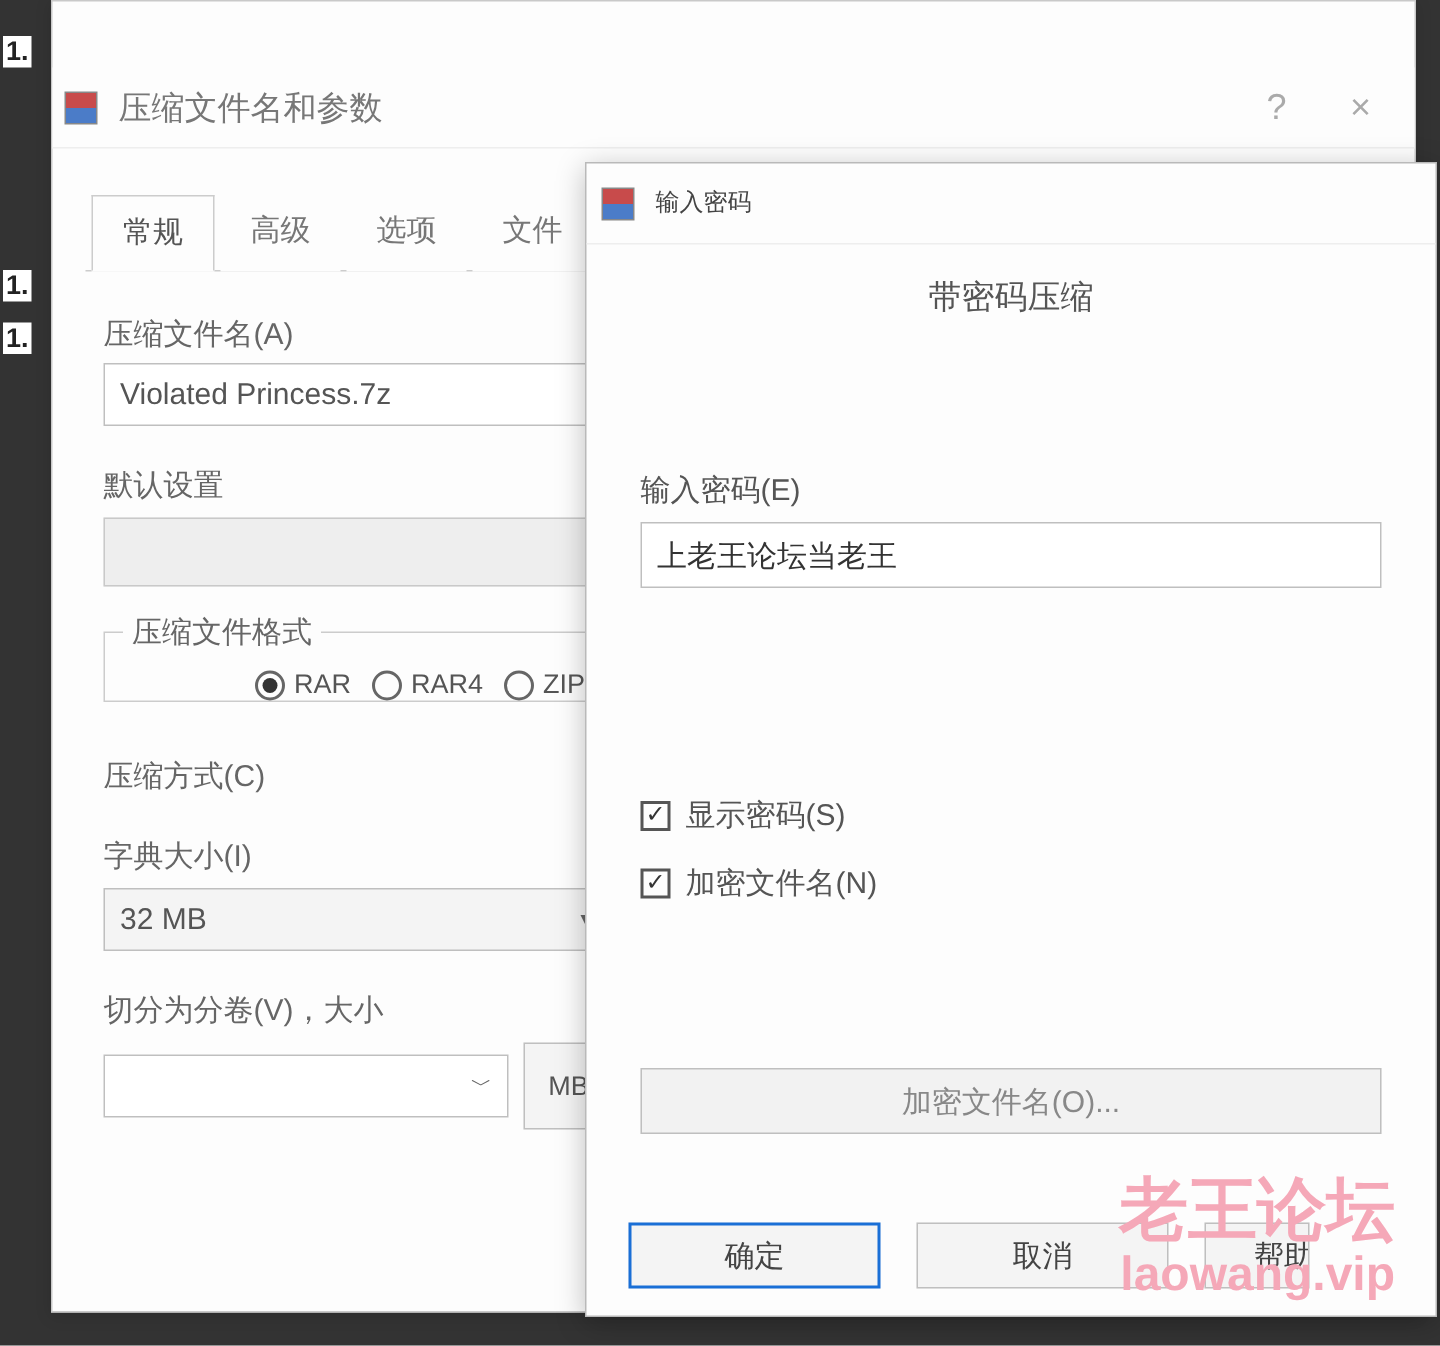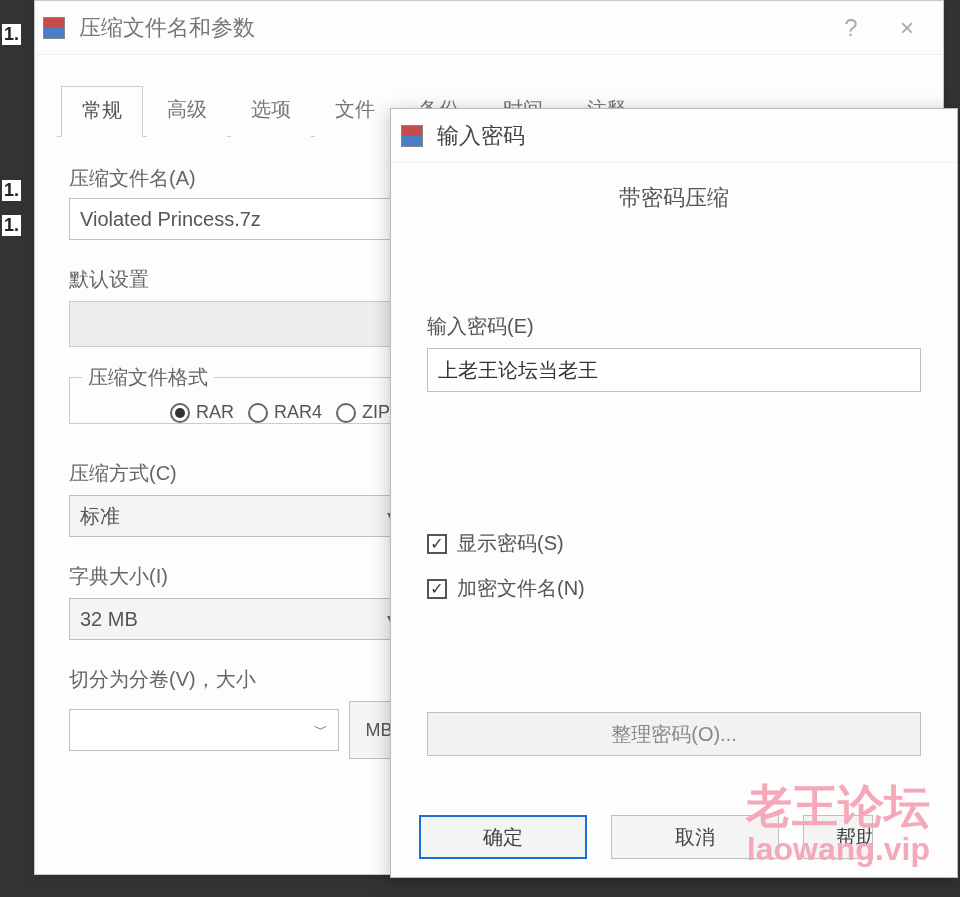--- a/index.html
+++ b/index.html
@@ -37,20 +37,21 @@
     border: 1px solid #c9c9c9;
     box-shadow: 0 2px 10px rgba(0,0,0,.15);
   }
   .titlebar {
     height: 54px;
     display: flex;
     align-items: center;
     padding: 0 8px;
     background: #fdfdfd;
     border-bottom: 1px solid #eee;
+    margin-top: 44px;
   }
   .titlebar .app-icon {
     width: 22px; height: 22px;
     background: linear-gradient(#c84b4b 0 50%, #4b7cc8 50% 100%);
     border: 1px solid #888;
     margin-right: 14px;
   }
   .titlebar .title-text {
     flex: 1;
     color: #777;
@@ -238,24 +239,20 @@
           <span>RAR4</span>
         </label>
         <label class="radio-label">
           <span class="radio"></span>
           <span>ZIP</span>
         </label>
       </div>
     </div>
 
     <div class="section-label" style="margin-top:36px">压缩方式(C)</div>
-    <div class="combo" style="width:340px">
-      <span>标准</span>
-      <span class="chev">▼</span>
-    </div>
 
     <div class="section-label">字典大小(I)</div>
     <div class="combo" style="width:340px">
       <span>32 MB</span>
       <span class="chev">▼</span>
     </div>
 
     <div class="section-label">切分为分卷(V)，大小</div>
     <div class="volume-row" style="width:340px">
       <div class="combo" style="flex:1;background:#fff;">
@@ -263,41 +260,41 @@
         <span class="chev">﹀</span>
       </div>
       <div class="unit-box">MB</div>
     </div>
   </div>
 </div>
 
 <div class="pw-dialog">
   <div class="pw-titlebar">
     <span class="app-icon" style="width:22px;height:22px;background:linear-gradient(#c84b4b 0 50%,#4b7cc8 50% 100%);border:1px solid #888;margin-right:14px;"></span>
-    <span style="color:#444;font-size:22px;">输入密码</span>
+    <span style="color:#444;font-size:16px;">输入密码</span>
   </div>
 
   <div class="pw-body">
     <div class="pw-heading">带密码压缩</div>
 
     <div class="pw-label">输入密码(E)</div>
     <input class="pw-input" type="text" value="上老王论坛当老王" style="">
 
     <div style="height:120px"></div>
 
     <div class="chk-row">
       <span class="chkbox checked"></span>
       <span>显示密码(S)</span>
     </div>
     <div class="chk-row">
       <span class="chkbox checked"></span>
       <span>加密文件名(N)</span>
     </div>
 
-    <div class="organize-btn">整理密码(O)...</div>
+    <div class="organize-btn">加密文件名(O)...</div>
   </div>
 
   <div class="pw-actions">
     <div class="btn primary">确定</div>
     <div class="btn">取消</div>
     <div class="btn clip">帮助</div>
   </div>
 </div>
 
 <div class="watermark">

